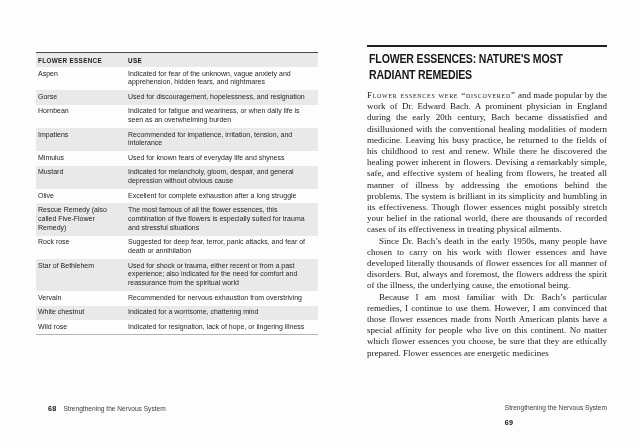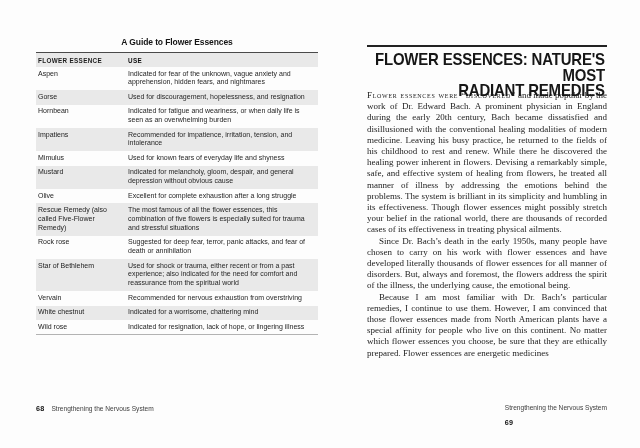--- a/index.html
+++ b/index.html
@@ -38,51 +38,50 @@
   .cell-name { box-sizing: border-box; width: 92px; flex: none; padding: 0 7px 0 2px; color: #1c1c1c; }
   .cell-use  { flex: 1; padding-right: 3px; }
 
   
   .section-rule {
     position: absolute; left: 47px; top: 45px; width: 240px; height: 2px;
     background: #222;
   }
   .section-heading {
     position: absolute; left: 33px; top: 52px; width: 268px;
-    text-align: right; font-weight: bold; font-size: 17px;
+    text-align: left; font-weight: bold; font-size: 12px;
     line-height: 15.5px; color: #161616; letter-spacing: -0.2px;
   }
   .section-heading .hl { transform: scaleX(0.88); transform-origin: 50% 50%; }
   .bodytext {
     position: absolute; left: 47px; top: 90px; width: 240px;
     font-family: "Liberation Serif", serif;
     font-size: 9px; line-height: 11.2px; text-align: justify;
     color: #1c1c1c;
   }
   .bodytext p { margin: 0; }
   .bodytext p.indent { text-indent: 12px; }
   .smallcaps { font-variant: small-caps; letter-spacing: 0.7px; }
 
   
   .footer {
     position: absolute; top: 404px;
     font-size: 6.6px; color: #3d3d3d;
     display: flex; gap: 7px; align-items: baseline;
     white-space: nowrap;
   }
-  .footer-left { left: 36px; }
+  .footer-left { left: 48px; }
   .footer-right { right: 33px; flex-direction: column; }
   .pagenum { font-weight: bold; font-size: 7.2px; color: #111; letter-spacing: 0.2px; }
 </style>
 </head>
 <body>
 
 <div class="page page-left">
 
-  <div class="table-title">A Guide to Flower Essences</div>
 
   <div class="essence-table">
     <div class="t-header">
       <div class="cell-name">FLOWER ESSENCE</div>
       <div class="cell-use">USE</div>
     </div>
     <div>
         <div class="t-row">
           <div class="cell-name">Aspen</div>
           <div class="cell-use">Indicated for fear of the unknown, vague anxiety and apprehension, hidden fears, and nightmares</div>

